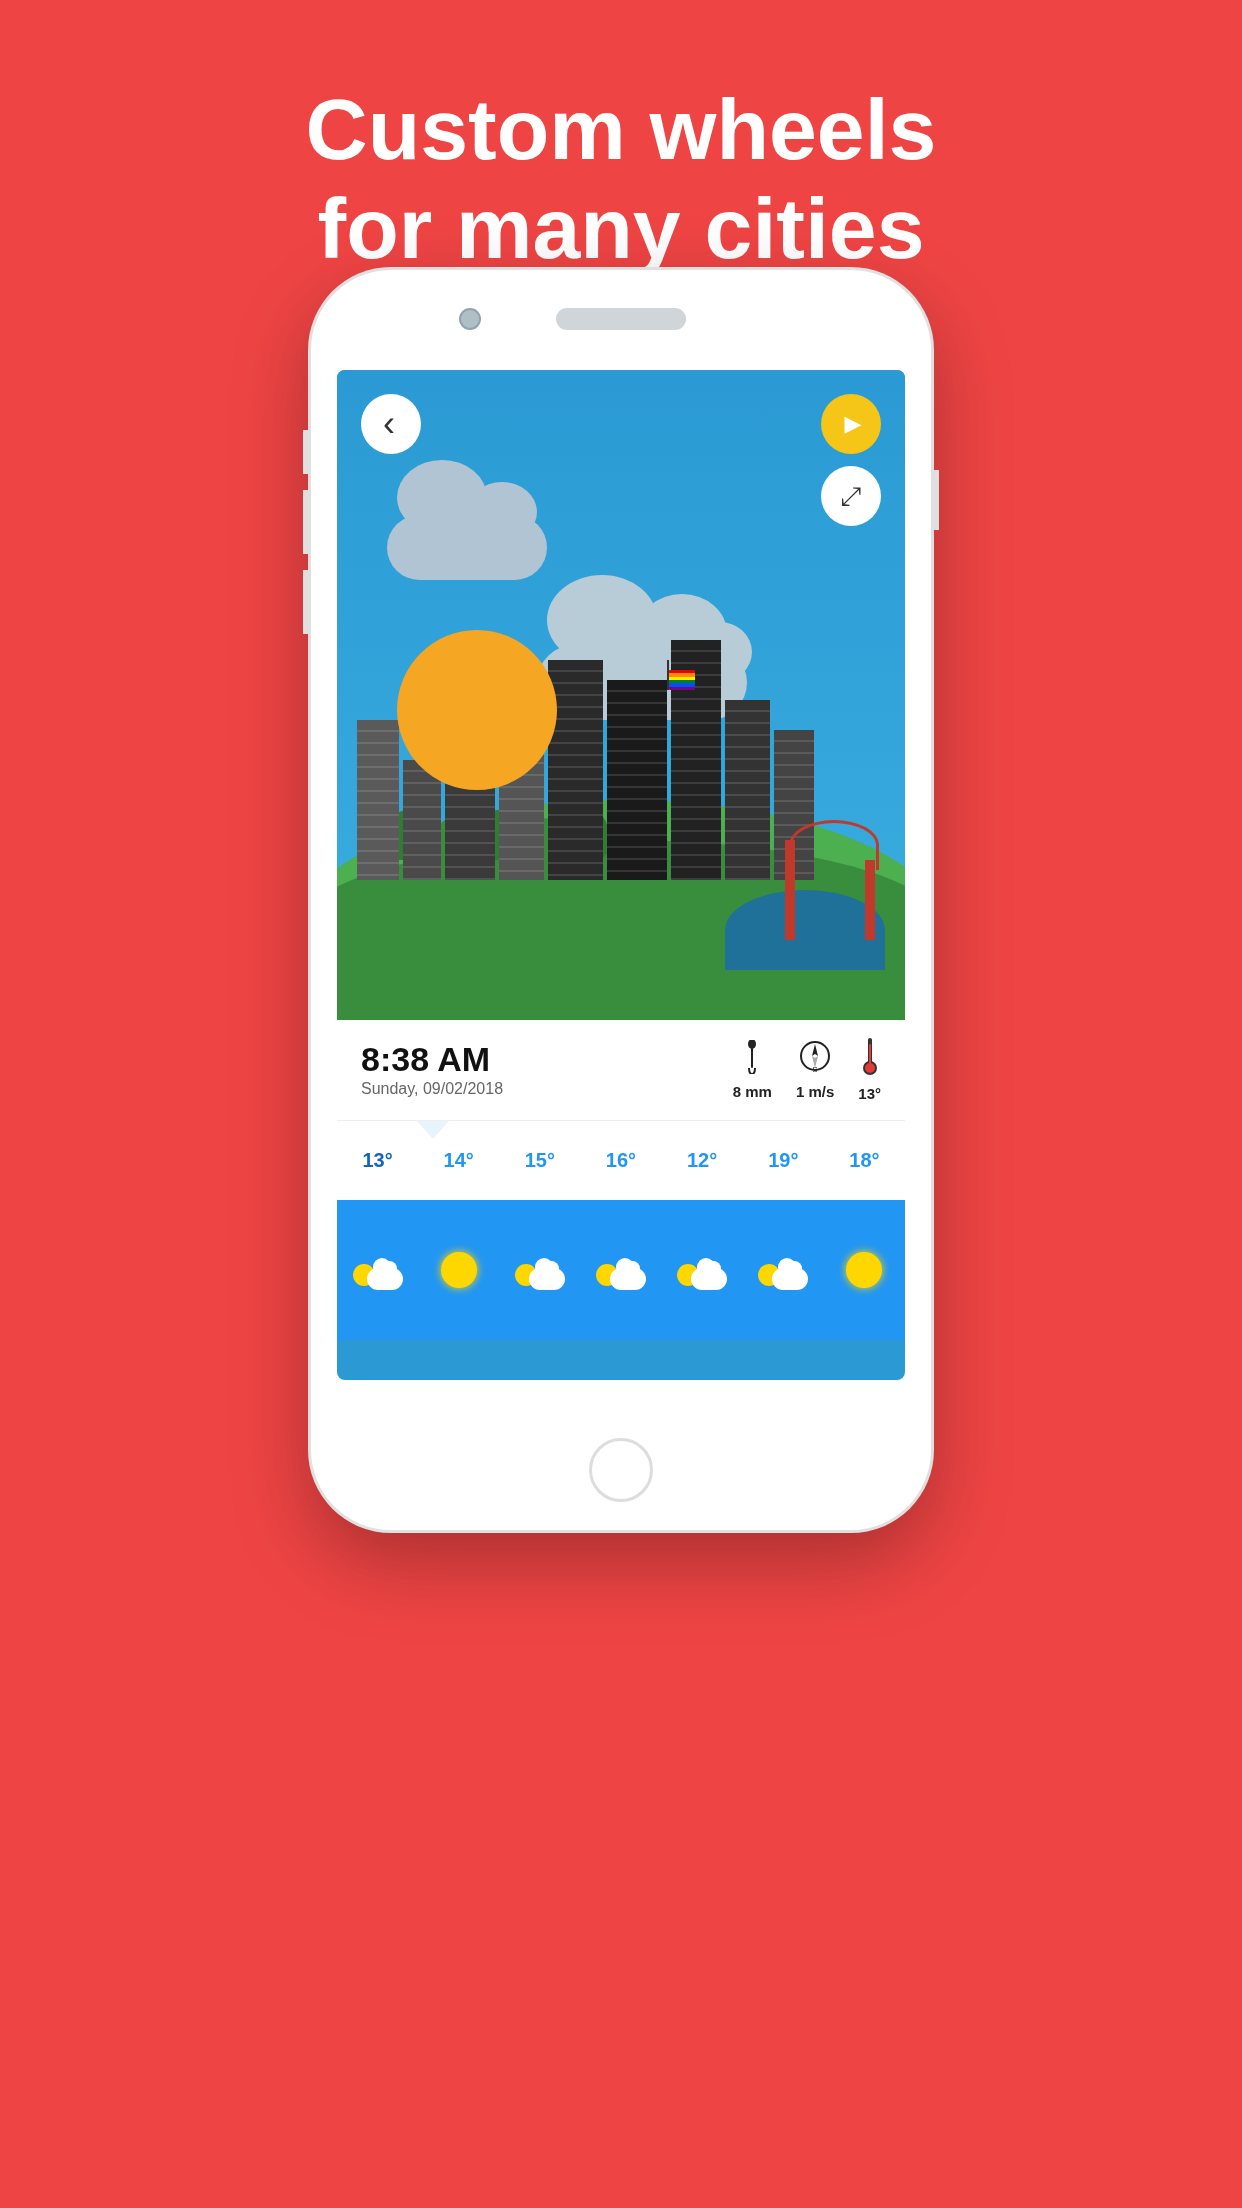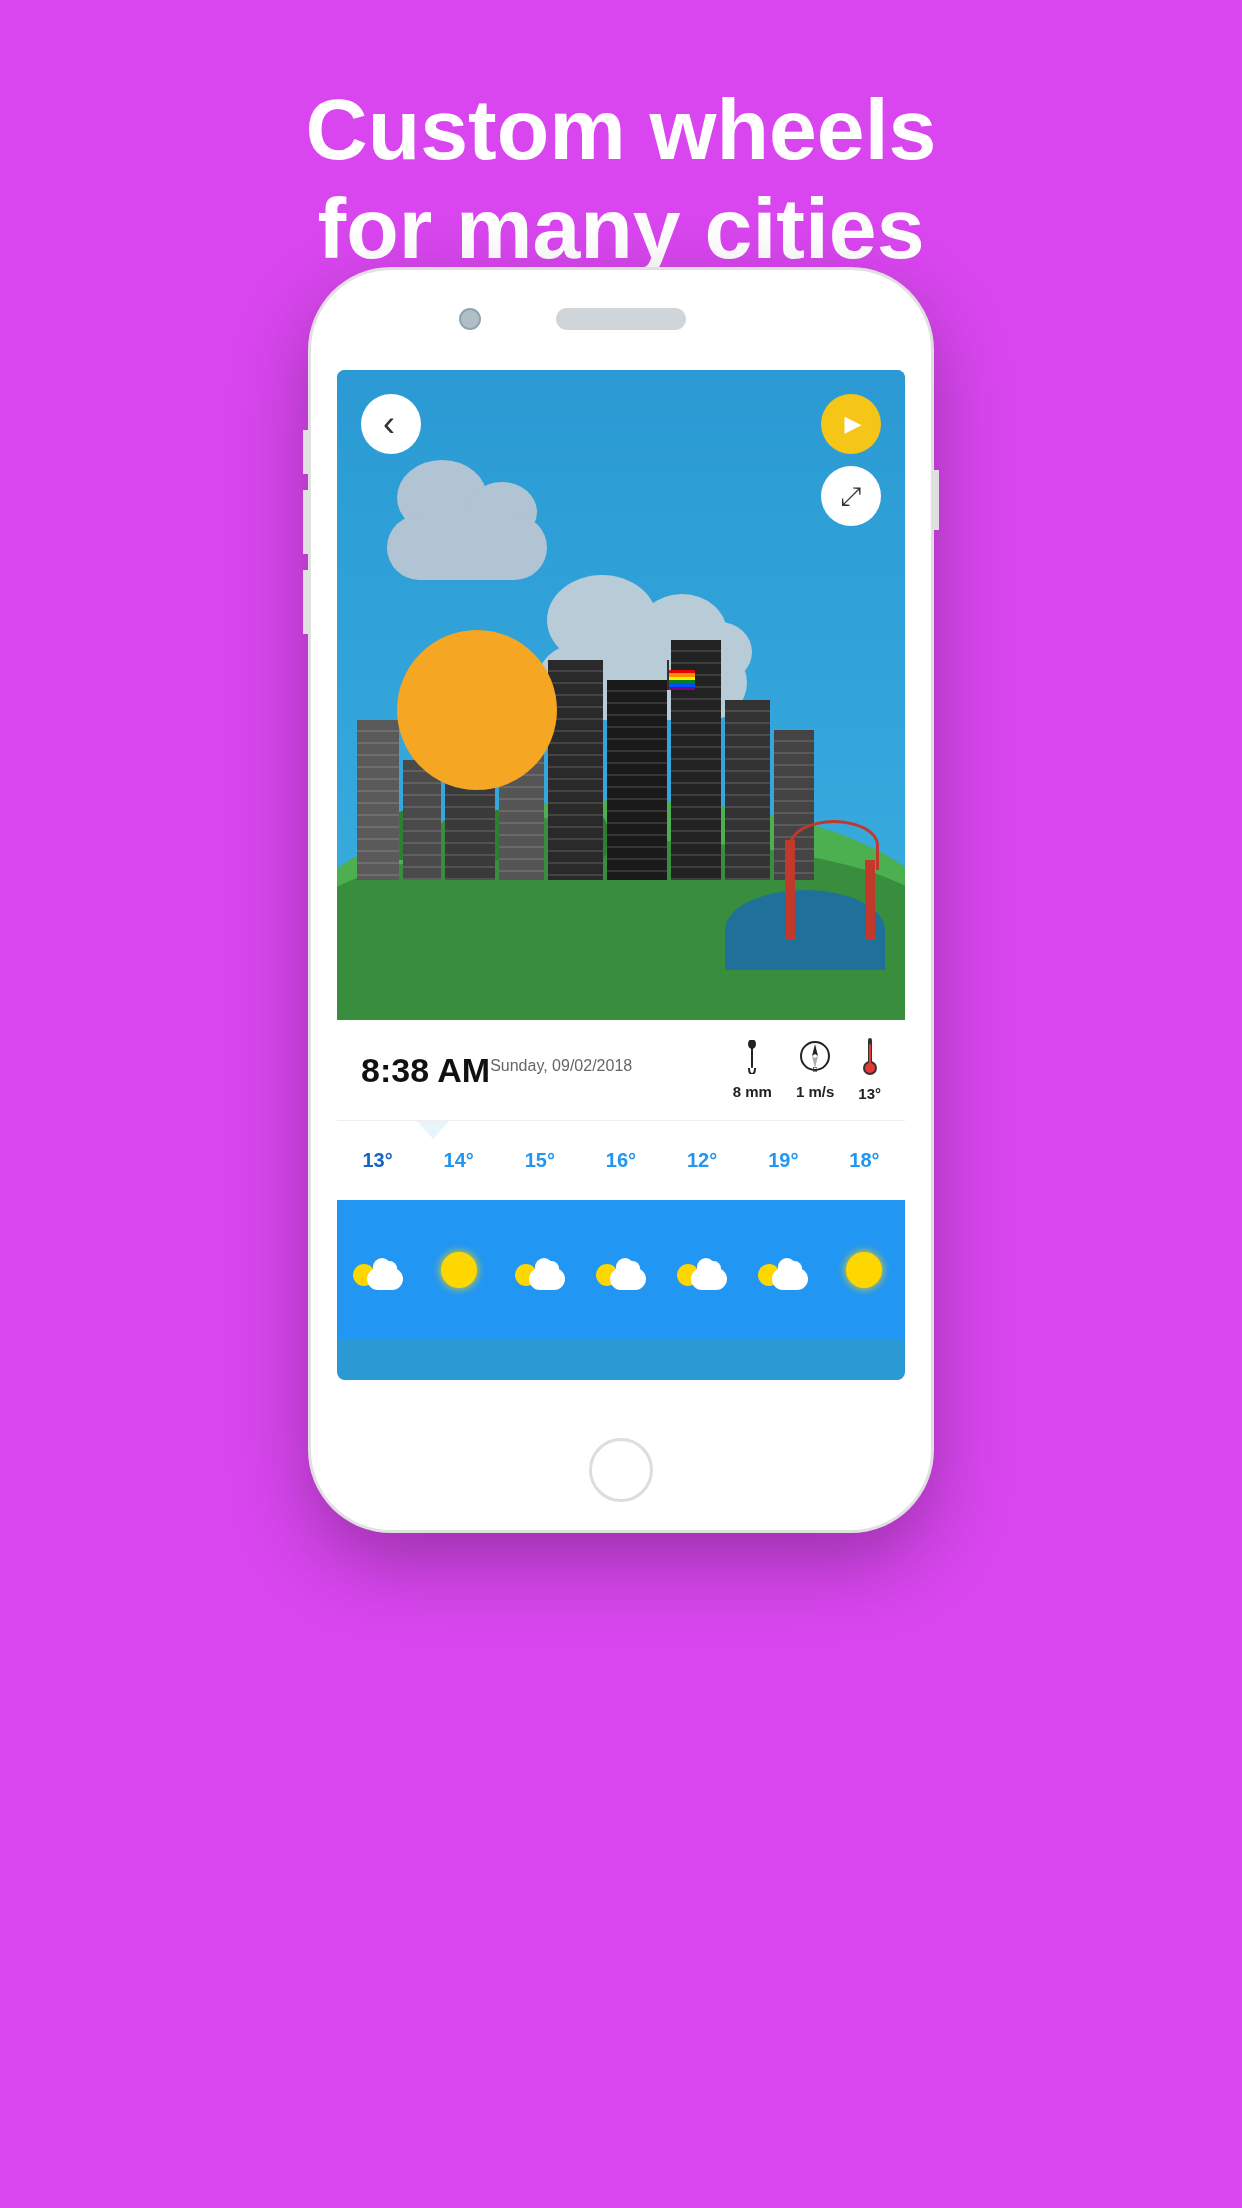--- a/index.html
+++ b/index.html
@@ -428,21 +428,21 @@
       background: white;
       padding: 18px 24px;
       display: flex;
       align-items: center;
       justify-content: space-between;
       height: 100px;
       flex-shrink: 0;
     }
     .weather-time {
       display: flex;
-      flex-direction: row;
+      flex-direction: column;
     }
     .time-text {
       font-size: 34px;
       font-weight: 800;
       color: #111;
       line-height: 1;
     }
     .date-text {
       font-size: 16px;
       color: #666;
@@ -603,21 +603,21 @@
     }
     .side-btn-left {
       width: 8px;
       background: #e0e0e0;
       border-radius: 0 4px 4px 0;
     }
   </style>
 </head>
 <body>
 
-<div style="width:1242px;height:2208px;background:#d946ef;position:relative;">
+<div style="width:1242px;height:2208px;background:#ef4444;position:relative;">
 
   <div class="header-text">
     <h1>
       <span>Custom wheels</span><br>
       <span>for many cities</span>
     </h1>
   </div>
 
   <div class="phone-frame">
 

